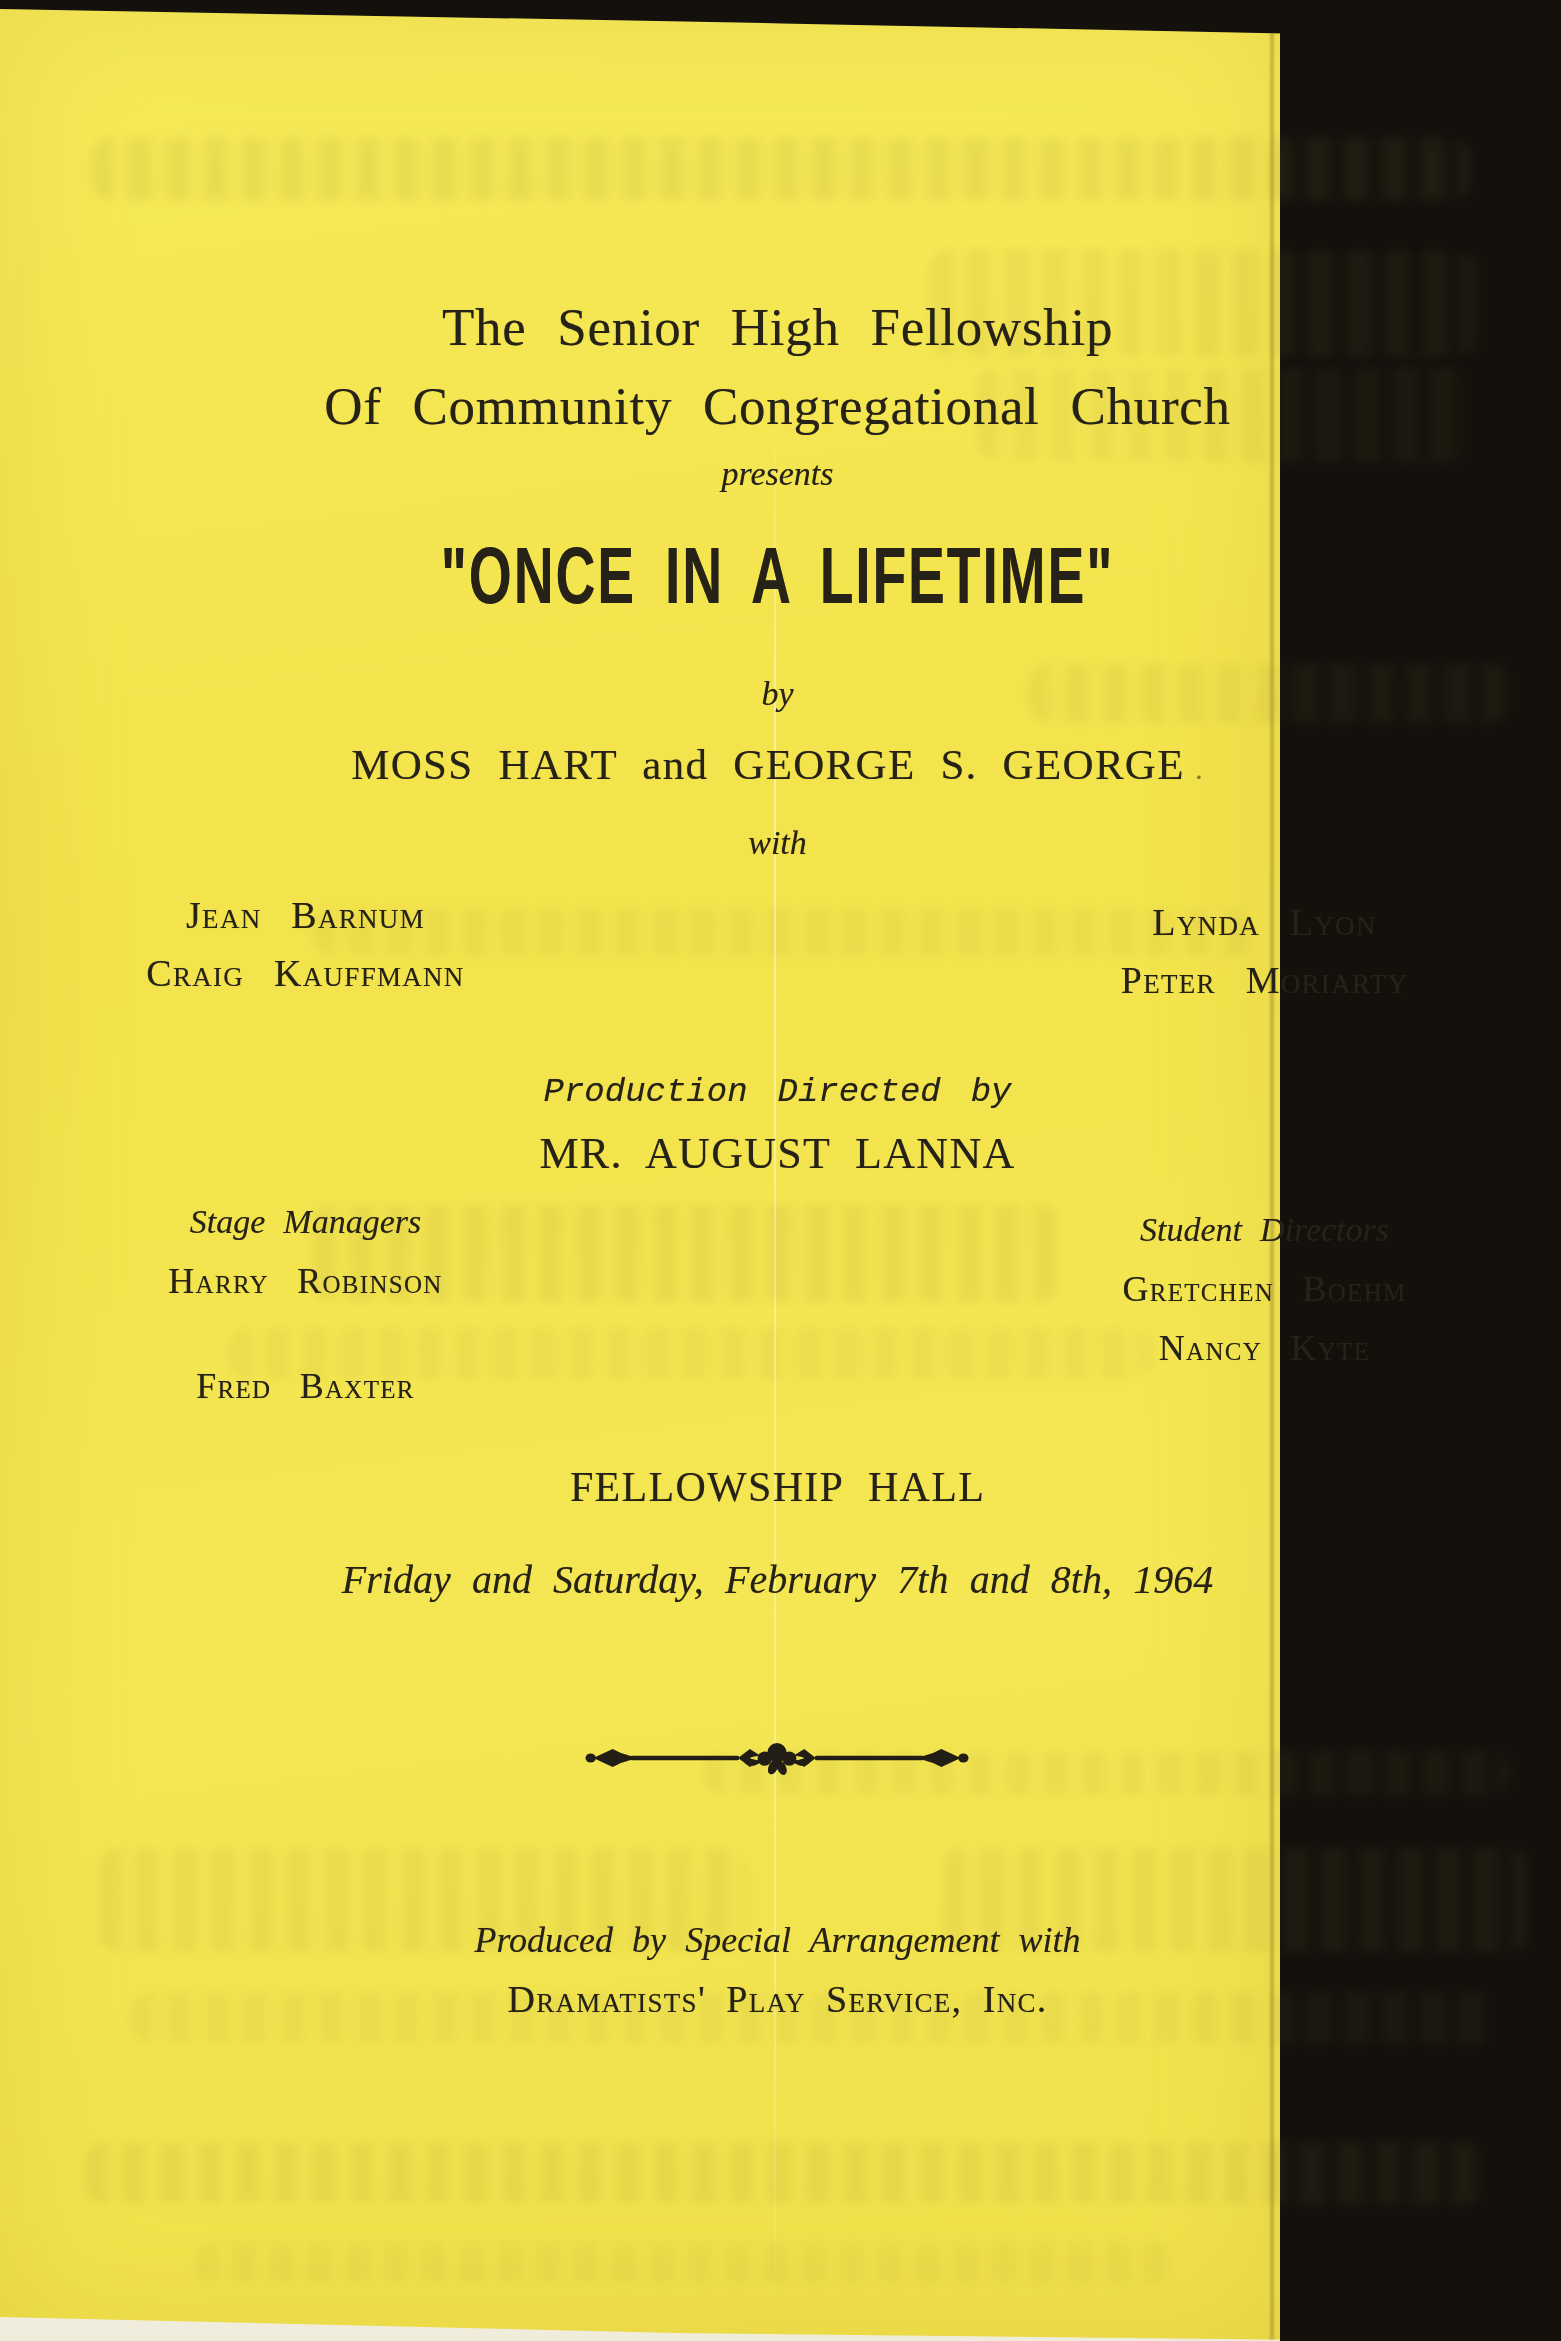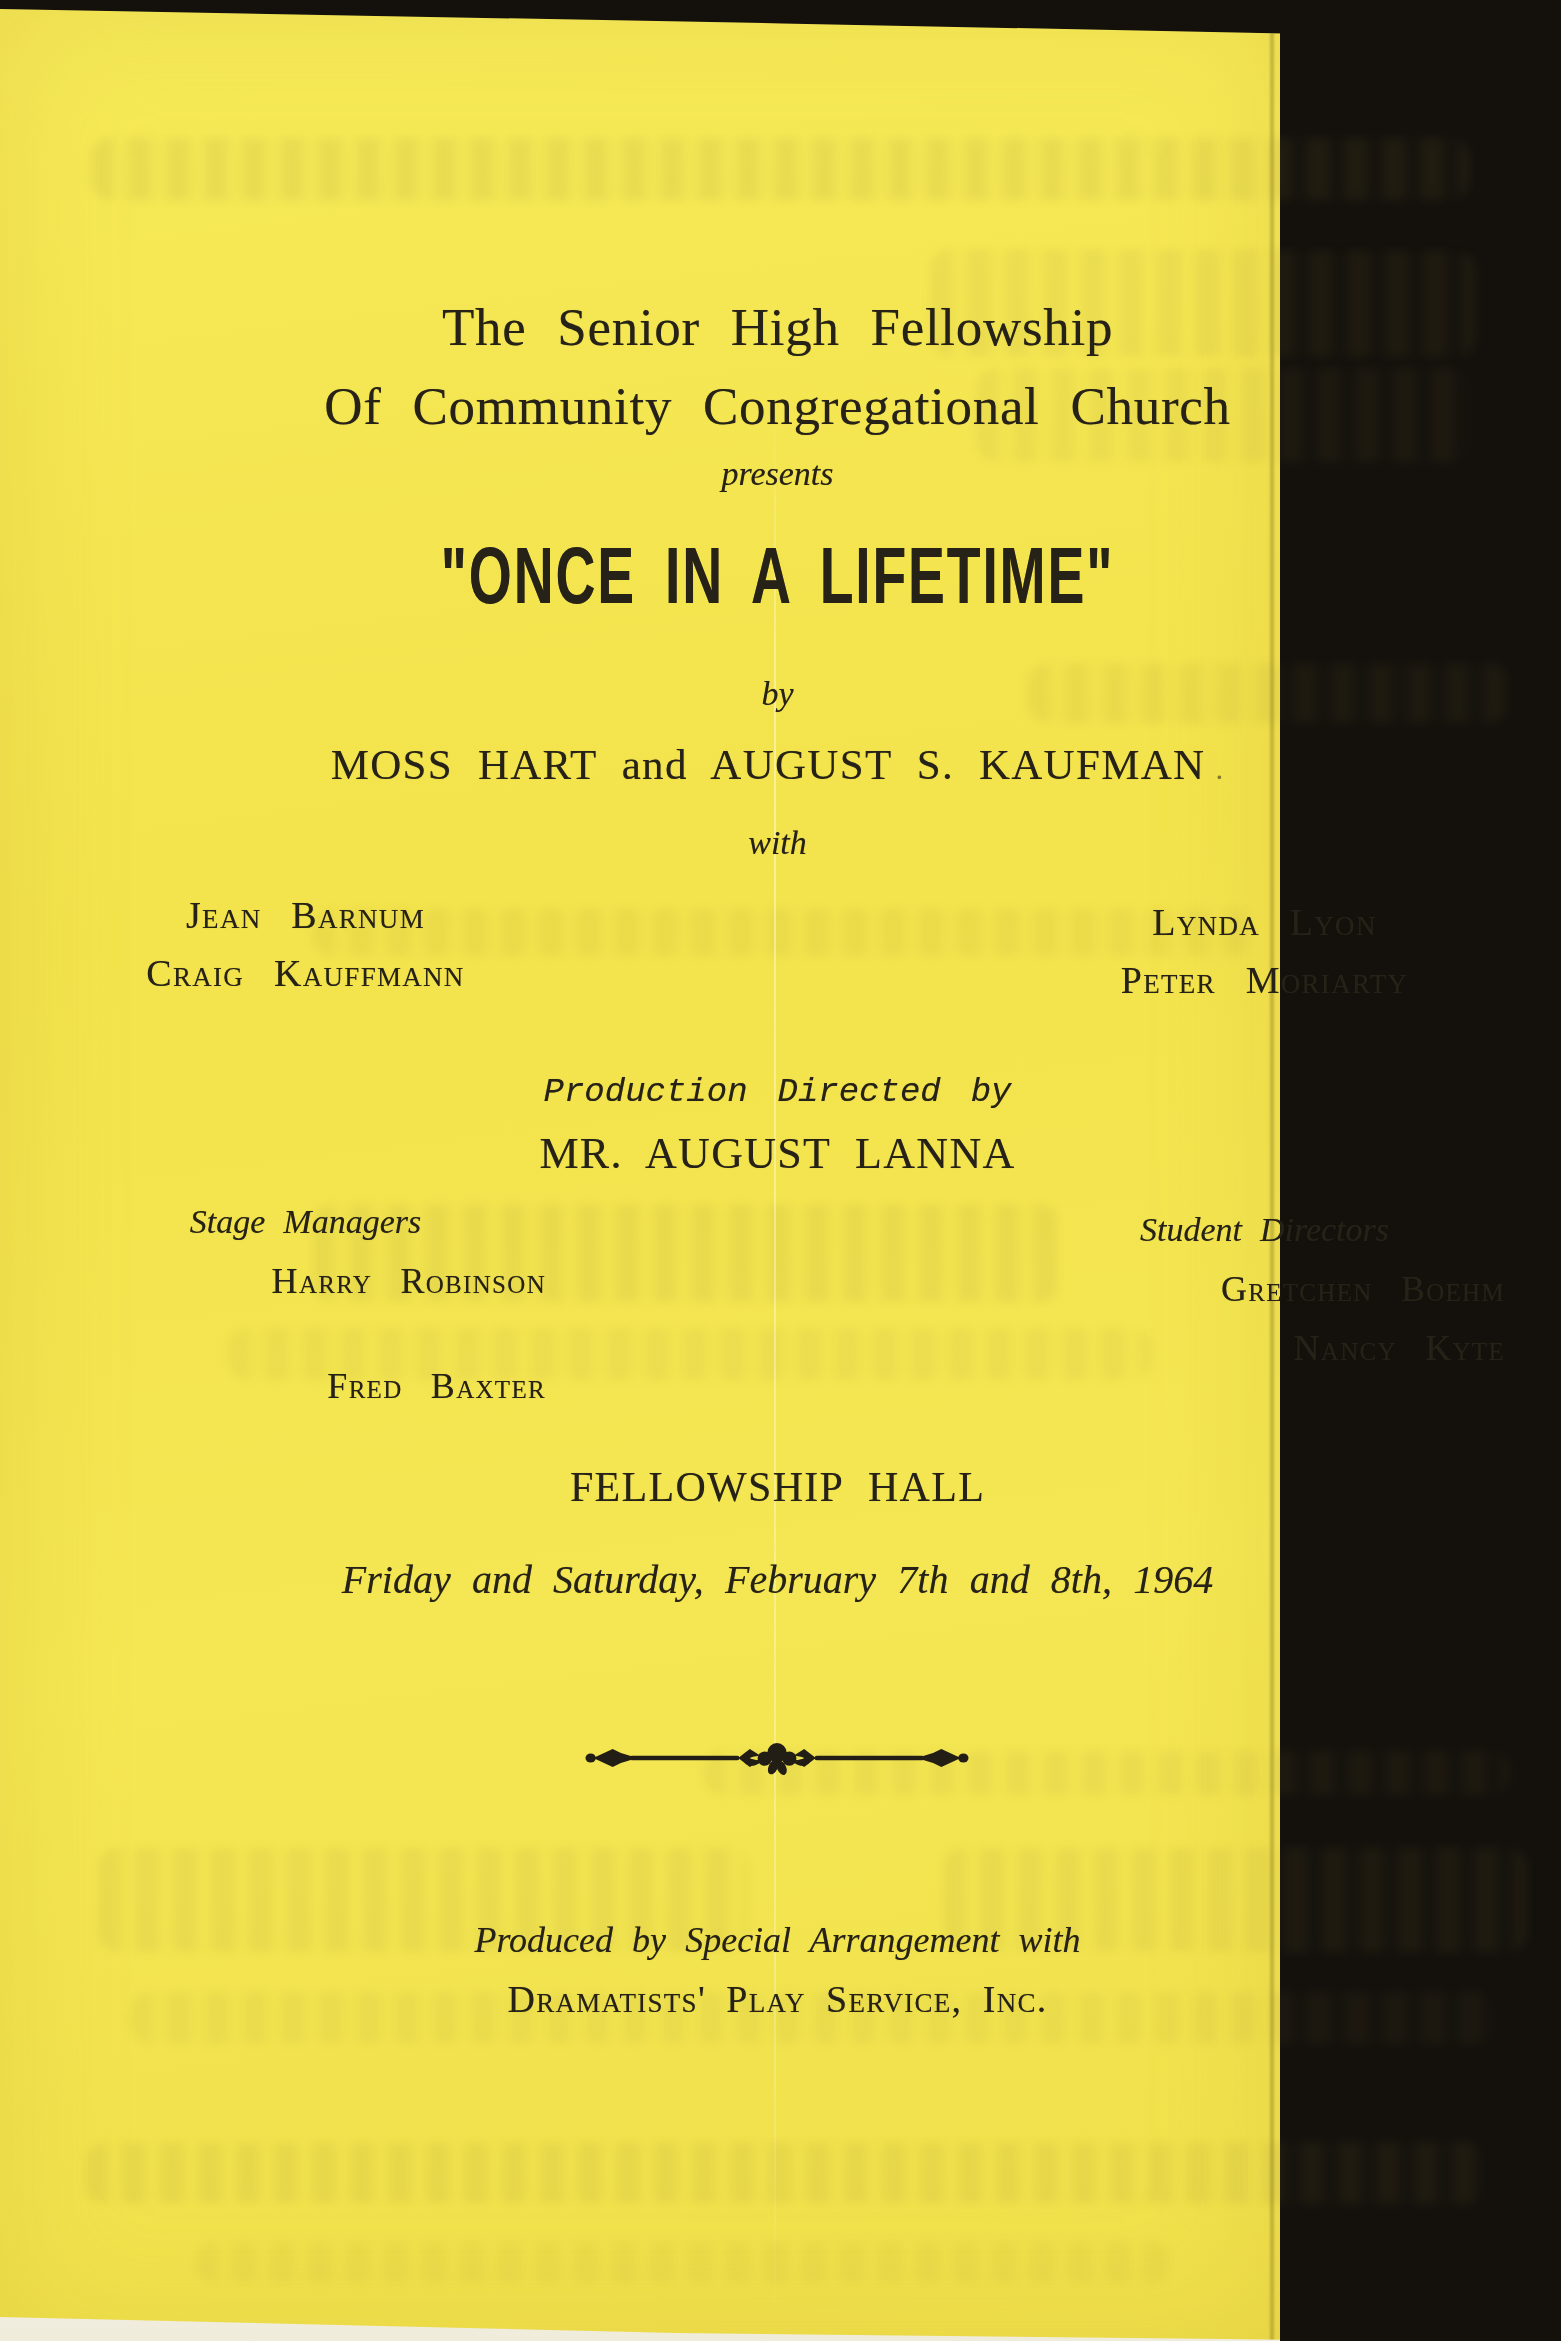--- a/index.html
+++ b/index.html
@@ -107,21 +107,21 @@
   .pos-cast-r1 { top: 903px; }
   .pos-cast-l2 { top: 954px; }
   .pos-cast-r2 { top: 961px; }
 
   .credit   { top: 1075px; font-size: 34px; font-family: Liberation Mono, monospace; }
   .director { top: 1132px; font-size: 44px; letter-spacing: 1.3px; word-spacing: .28em; }
 
   .rolelab  { font-size: 34px; }
   .pos-role-l { top: 1205px; }
   .pos-role-r { top: 1213px; }
-  .crewname { font-size: 36px; text-align: right; }
+  .crewname { font-size: 36px; }
   .pos-crew-l1 { top: 1263px; }
   .pos-crew-r1 { top: 1271px; }
   .pos-crew-l2 { top: 1368px; }
   .pos-crew-r2 { top: 1330px; }
 
   .venue { top: 1466px; font-size: 42px; letter-spacing: 1.3px; word-spacing: .32em; }
   .dates { top: 1560px; font-size: 40px; }
 
   .divider {
     position: absolute;
@@ -163,21 +163,21 @@
       <div class="t org org1">The Senior High Fellowship</div>
       <div class="t org org2">Of Community Congregational Church</div>
 
       <div class="t ital presents">presents</div>
 
       <div class="t title-line">"ONCE IN A LIFETIME"</div>
 
       <div class="t ital by">by</div>
 
       <div class="t authors">
-        <span>MOSS HART and AUGUST S. KAUFMAN</span><span class="stray">.</span>
+        <span>MOSS HART and GEORGE S. GEORGE</span><span class="stray">.</span>
       </div>
 
       <div class="t ital with">with</div>
 
       <div class="t sc castname colL pos-cast-l1">Jean Barnum</div>
       <div class="t sc castname colR pos-cast-r1">Lynda Lyon</div>
       <div class="t sc castname colL pos-cast-l2">Craig Kauffmann</div>
       <div class="t sc castname colR pos-cast-r2">Peter Moriarty</div>
 
       <div class="t ital credit">Production Directed by</div>

